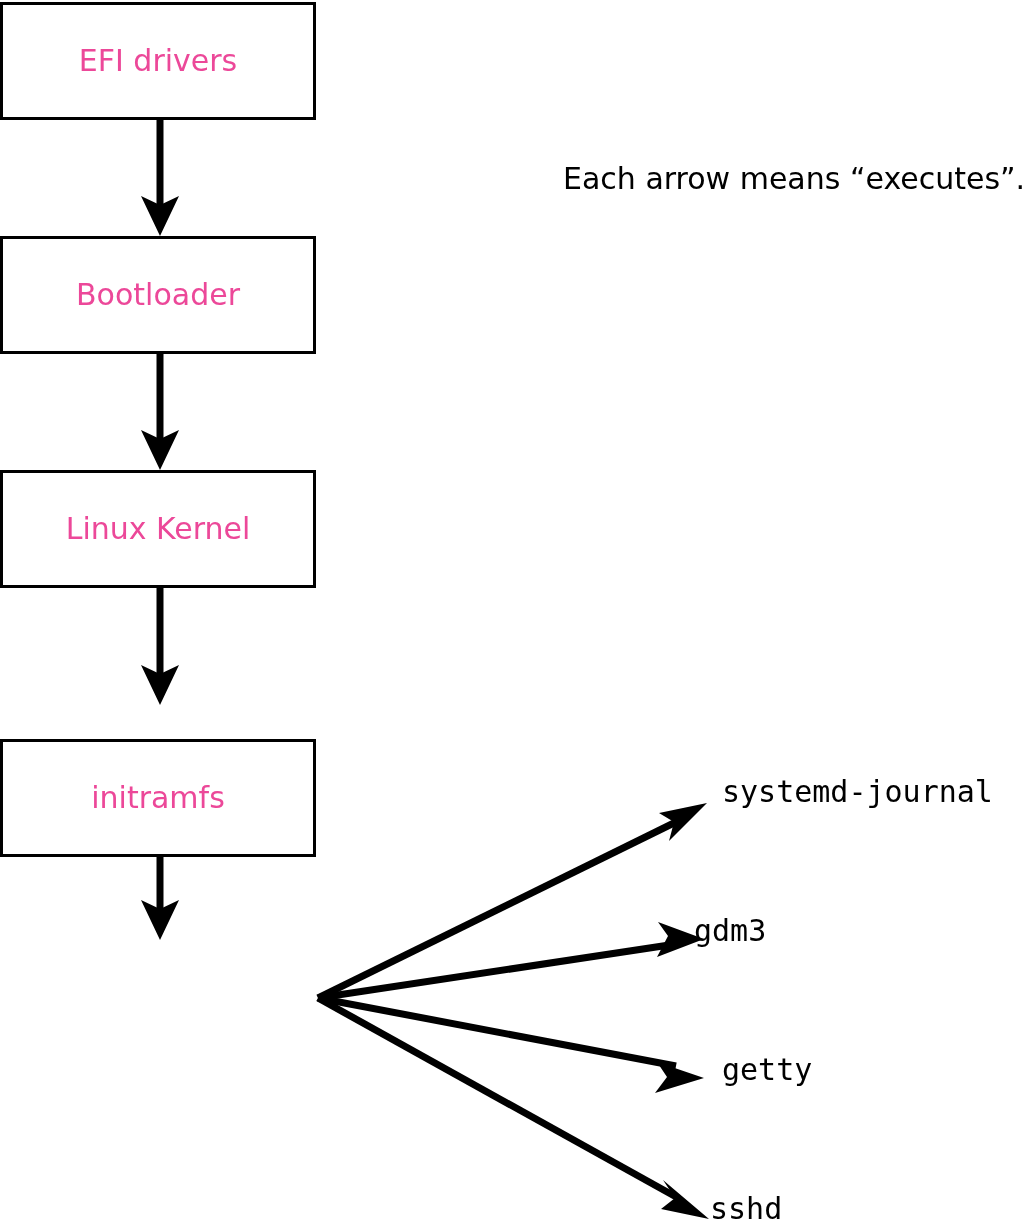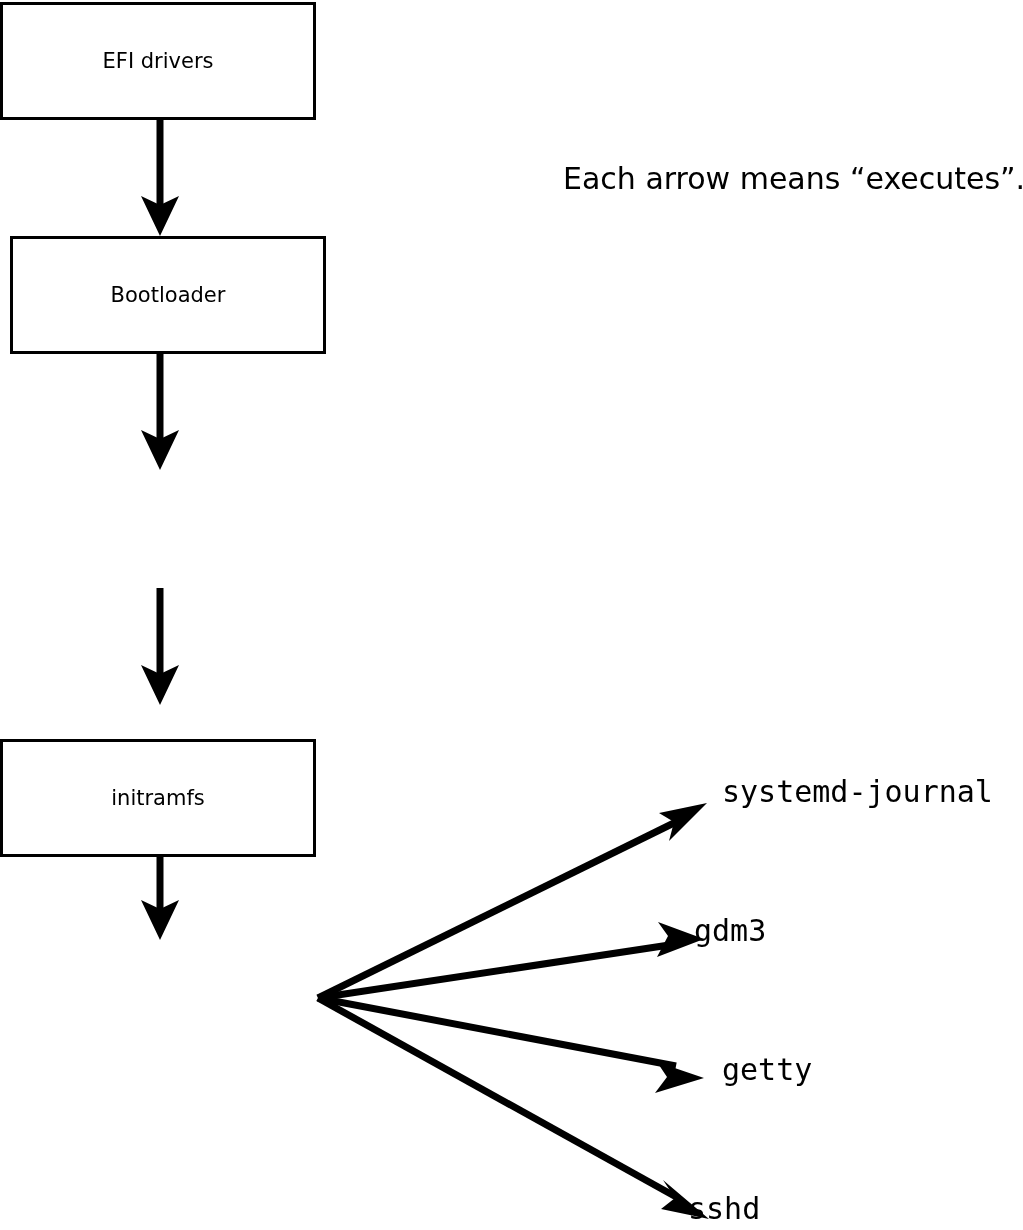--- a/index.html
+++ b/index.html
@@ -22,23 +22,23 @@
     position: absolute;
     box-sizing: border-box;
     border: 3px solid #000000;
     background: #ffffff;
     display: flex;
     align-items: center;
     justify-content: center;
   }
   .stage-label {
     font-family: "DejaVu Sans", "Liberation Sans", sans-serif;
-    font-size: 21px;
+    font-size: 30px;
     font-weight: 400;
-    color: #000000;
+    color: #ec4899;
     line-height: 1;
     letter-spacing: 0px;
     white-space: nowrap;
   }
   .caption {
     position: absolute;
     font-family: "DejaVu Sans", "Liberation Sans", sans-serif;
     font-size: 30px;
     color: #000000;
     white-space: nowrap;
@@ -116,33 +116,36 @@
     <g>
       <line x1="318" y1="998" x2="678" y2="1198" stroke-width="7"></line>
       <polygon class="arrowhead" points="709,1219 661,1209 675,1198 663,1180"></polygon>
     </g>
   </svg>
 
   <div class="stage-box" style="left:0px; top:2px; width:316px; height:118px;">
     <span class="stage-label">EFI drivers</span>
   </div>
 
-  <div class="stage-box" style="left:0px; top:236px; width:316px; height:118px;margin-left:10px;">
+  <div class="stage-box" style="left:0px; top:236px; width:316px; height:118px;">
     <span class="stage-label">Bootloader</span>
   </div>
 
+  <div class="stage-box" style="left:0px; top:470px; width:316px; height:118px;">
+    <span class="stage-label">Linux Kernel</span>
+  </div>
 
   <div class="stage-box" style="left:0px; top:739px; width:316px; height:118px;">
     <span class="stage-label">initramfs</span>
   </div>
 
 
   <div class="caption" style="left:563px; top:164px;">Each arrow means “executes”.</div>
 
   <div class="leaf-label" style="left:722px; top:777px;">systemd-journal</div>
 
   <div class="leaf-label" style="left:694px; top:916px;">gdm3</div>
 
   <div class="leaf-label" style="left:722px; top:1055px;">getty</div>
 
-  <div class="leaf-label" style="left:688px; top:1194px;">sshd</div>
+  <div class="leaf-label" style="left:710px; top:1194px;">sshd</div>
 
 </div>
 
 </body></html>

